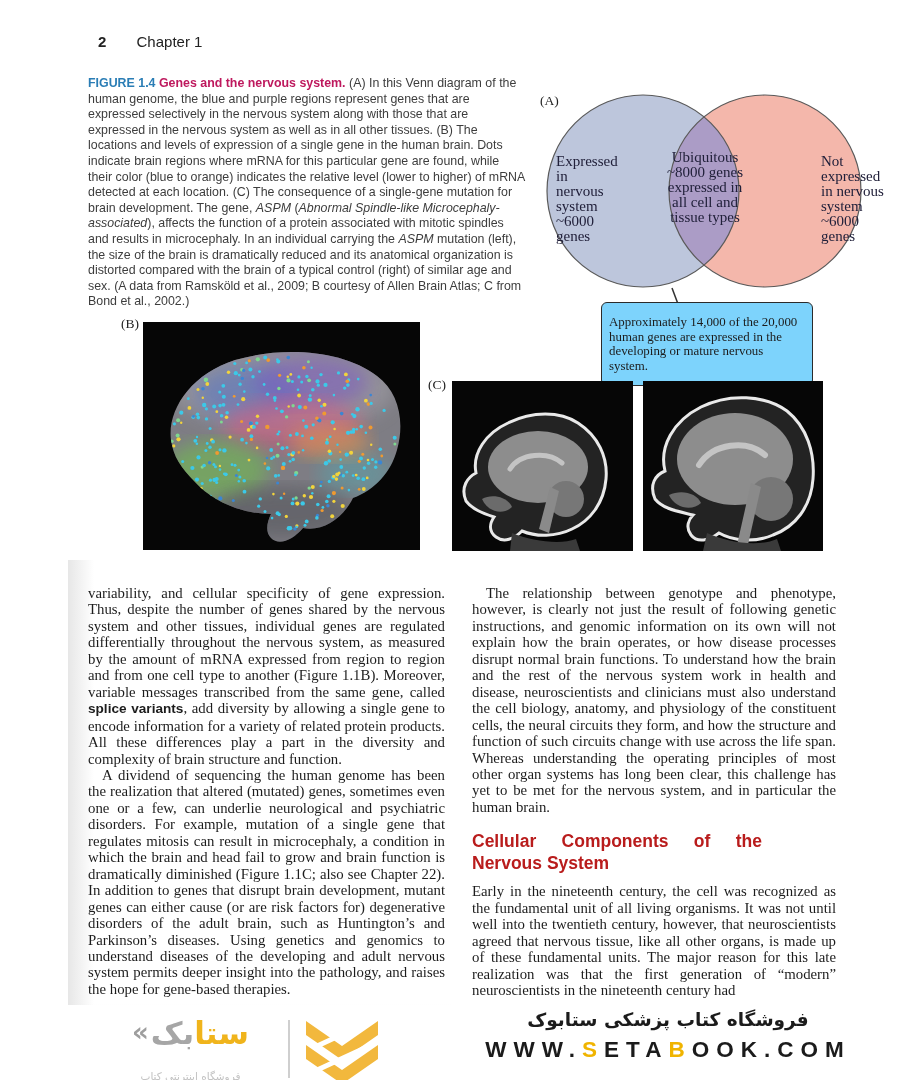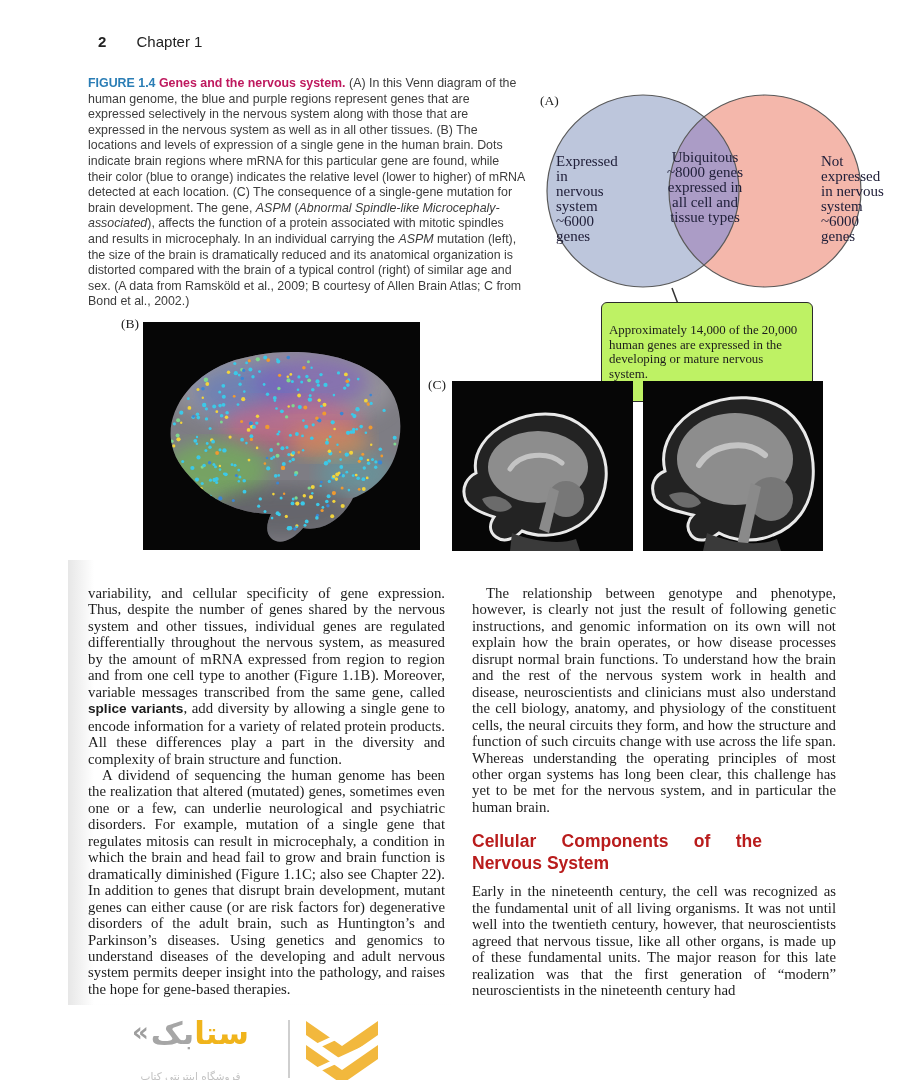--- a/index.html
+++ b/index.html
@@ -15,21 +15,21 @@
   .figtitle{color:#be185d;font-weight:bold;}
   .caption .it{font-style:italic;}
   
   .panelA-label{position:absolute;left:540px;top:93px;font-size:13.5px;color:#222;}
   .venn-wrap{position:absolute;left:537px;top:92px;width:345px;height:225px;}
   .venn-label{position:absolute;font-size:15px;line-height:15px;color:#21203a;white-space:pre-line;}
   .venn-label.l{left:19px;top:62px;width:72px;}
   .venn-label.c{left:112px;top:58px;width:112px;text-align:center;}
   .venn-label.r{left:264px;top:62px;width:76px;margin-left:20px;}
   .callout{position:absolute;left:601px;top:302px;width:196px;border:1.4px solid #2b2b2b;border-radius:6px;
-           background:#bef264;padding:20px 7px;font-size:12.9px;line-height:14.6px;color:#1c1c1c;}
+           background:#7dd3fc;padding:12px 7px;font-size:12.9px;line-height:14.6px;color:#1c1c1c;}
   
   .panelB-label{position:absolute;left:121px;top:316px;font-size:13.5px;color:#222;}
   .brainB{position:absolute;left:143px;top:322px;width:277px;height:228px;background:#050505;}
   
   .panelC-label{position:absolute;left:428px;top:377px;font-size:13.5px;color:#222;}
   .mri{position:absolute;top:381px;height:170px;background:#060606;}
   .mri.left{left:452px;width:181px;}
   .mri.right{left:643px;width:180px;}
   
   .col{position:absolute;top:585px;font-size:14.8px;line-height:16.45px;text-align:justify;color:#1c1c1c;}
@@ -501,15 +501,19 @@
     </div>
     <div class="fdivider"></div>
     <div class="emblem">
       <svg width="82" height="62" viewBox="0 0 82 62">
         <polygon points="5,2 41,27 77,2 77,16 41,41 5,16" fill="#f2b83d"></polygon>
         <line x1="14" y1="28" x2="68" y2="3" stroke="#ffffff" stroke-width="5"></line>
         <polygon points="5,26 41,51 77,26 77,40 41,65 5,40" fill="#f2b83d"></polygon>
         <line x1="14" y1="52" x2="68" y2="27" stroke="#ffffff" stroke-width="5"></line>
       </svg>
     </div>
+    <div class="fright">
+      <div class="tagline">فروشگاه کتاب پزشکی ستابوک</div>
+      <a class="siteurl" href="#"><span>WWW.</span><span class="accent">S</span><span>ETA</span><span class="accent">B</span><span>OOK.COM</span></a>
+    </div>
   </div>
 
 </div>
 
 </body></html>

